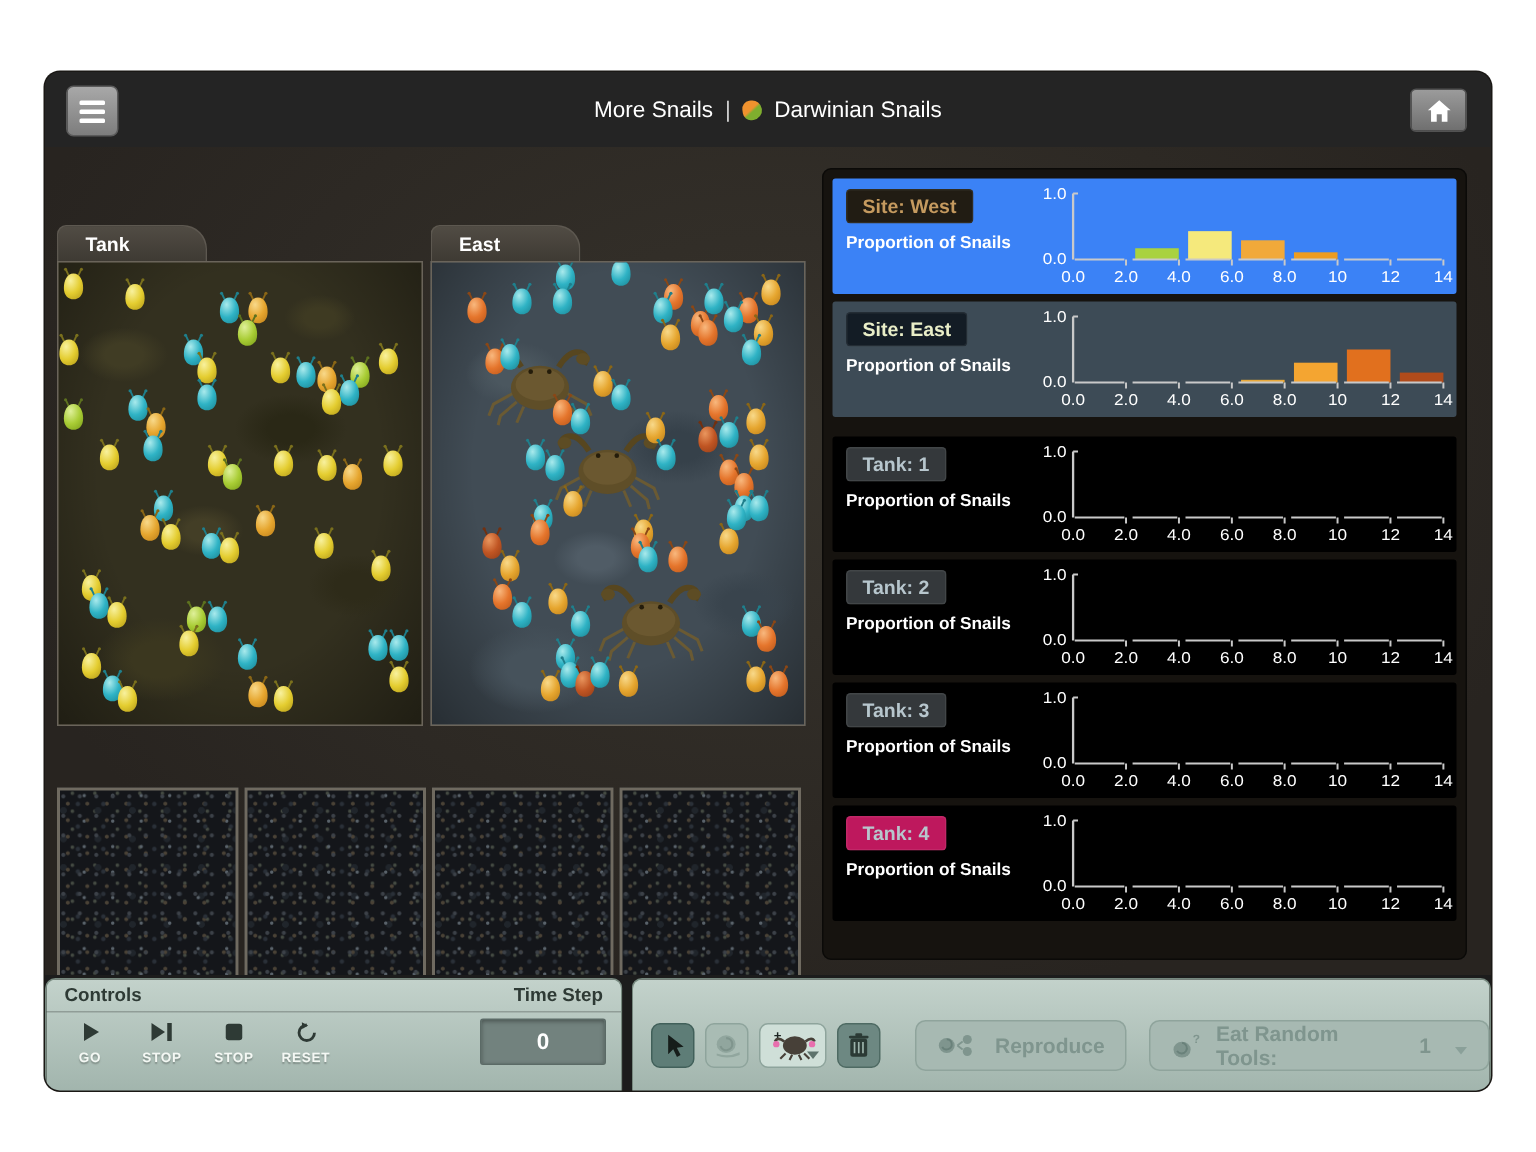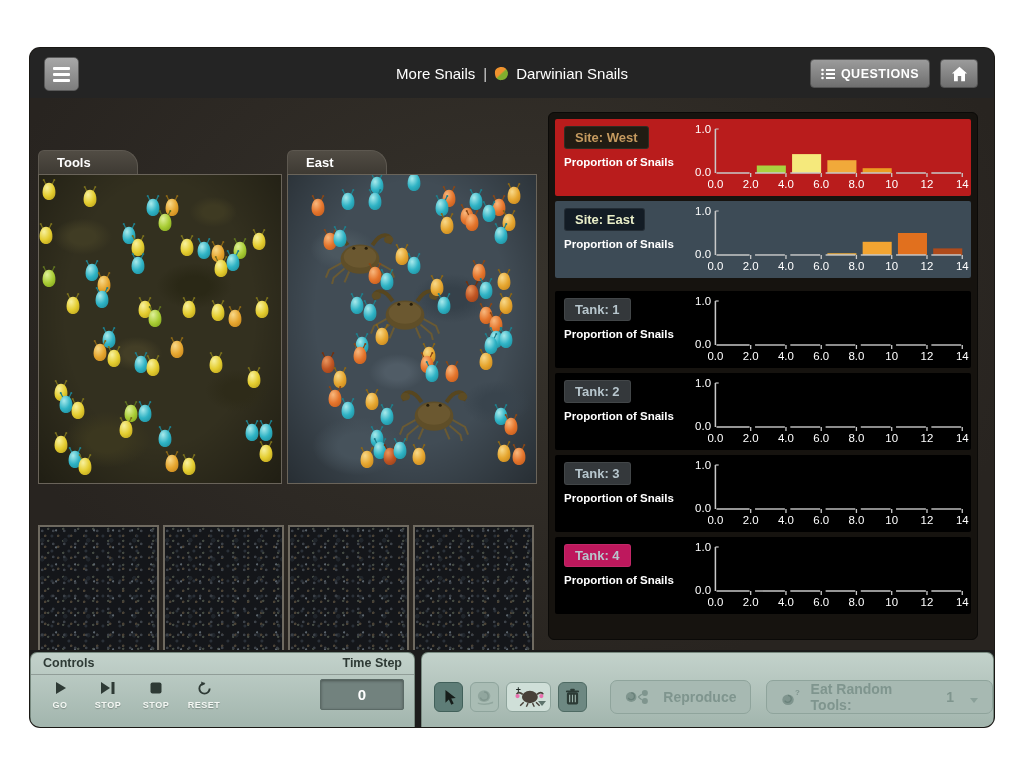--- a/index.html
+++ b/index.html
@@ -141,40 +141,29 @@
           <span></span>
           <span></span>
         </div>
     </div>
     <div class="titlewrap">
       <span>More Snails</span>
       <span class="title-sep">|</span>
       <span class="logo-snail"></span>
       <span>Darwinian Snails</span>
     </div>
-    <div class="q-btn">
-      <svg width="14" height="12" viewBox="0 0 14 12">
-        <circle cx="1.5" cy="2" r="1.3" fill="#fff"></circle>
-          <rect x="5" y="1" width="9" height="2" fill="#fff"></rect>
-        <circle cx="1.5" cy="6" r="1.3" fill="#fff"></circle>
-          <rect x="5" y="5" width="9" height="2" fill="#fff"></rect>
-        <circle cx="1.5" cy="10" r="1.3" fill="#fff"></circle>
-          <rect x="5" y="9" width="9" height="2" fill="#fff"></rect>
-      </svg>
-      <span>QUESTIONS</span>
-    </div>
     <div class="home-btn">
       <svg width="17" height="16" viewBox="0 0 20 19">
         <path d="M10,1 L19,9 L16.5,9 L16.5,18 L12,18 L12,12 L8,12 L8,18 L3.5,18 L3.5,9 L1,9 Z" fill="#fff"></path>
       </svg>
     </div>
   </div>
 
   <div class="main">
-    <div class="hab-tab tab-west">Tools</div>
+    <div class="hab-tab tab-west">Tank</div>
     <div class="hab-tab tab-east">East</div>
     <div class="hab hab-west-img" id="west-panel">
         <div class="snail" style="left: 4%; top: 6%;"><svg width="17" height="23" viewBox="0 0 18 24">
     <path d="M6.2,7.5 L3.6,2" stroke="#7a701d" stroke-width="1.3" fill="none"></path>
     <circle cx="3.4" cy="1.8" r="1.1" fill="#7a701d"></circle>
     <path d="M11.8,7.5 L14.4,2" stroke="#7a701d" stroke-width="1.3" fill="none"></path>
     <circle cx="14.6" cy="1.8" r="1.1" fill="#7a701d"></circle>
     <path d="M9,4.8 C13.6,4.8 15.8,9.8 15.8,15 C15.8,20.2 12.8,23 9,23 C5.2,23 2.2,20.2 2.2,15 C2.2,9.8 4.4,4.8 9,4.8 Z" fill="url(#sg-y)"></path>
   </svg></div>
         <div class="snail" style="left: 21%; top: 8%;"><svg width="17" height="23" viewBox="0 0 18 24">
@@ -1001,21 +990,21 @@
         <div class="tank-img" style="left: 8px;"></div>
         <div class="tank-tab" style="left: 21px;">Tank 1</div>
         <div class="tank-img" style="left: 133px;"></div>
         <div class="tank-tab" style="left: 146px;">Tank 2</div>
         <div class="tank-img" style="left: 258px;"></div>
         <div class="tank-tab" style="left: 271px;">Tank 3</div>
         <div class="tank-img" style="left: 383px;"></div>
         <div class="tank-tab" style="left: 396px;">Tank 4</div>
       </div>
     <div class="charts-box" id="charts">
-        <div class="chart-row" style="background: #b91c1c;">
+        <div class="chart-row" style="background: #3b82f6;">
           <div class="chart-head"><span class="chart-label" style="background: rgb(33, 28, 19); color: rgb(197, 154, 95);">Site: West</span><div class="chart-ylabel">Proportion of Snails</div></div>
           <svg class="chart-svg" width="100%" height="77" viewBox="0 0 260 77" preserveAspectRatio="none">
             <rect x="63.9" y="46.5" width="26.6" height="7.5" fill="#a9d23f"></rect>
             <rect x="96.2" y="35.1" width="26.6" height="18.9" fill="#f5e97c"></rect>
             <rect x="128.5" y="41.2" width="26.6" height="12.8" fill="#f1a93a"></rect>
             <rect x="160.8" y="49.2" width="26.6" height="4.8" fill="#ec9c22"></rect>
             <line x1="26" y1="10" x2="26" y2="54" stroke="#c9c9c9" stroke-width="1.4"></line>
             <line x1="26" y1="10" x2="29" y2="10" stroke="#c9c9c9" stroke-width="1.2"></line>
             <text x="22" y="14" text-anchor="end" font-size="10.5" fill="#fff">1.0</text>
             <text x="22" y="57" text-anchor="end" font-size="10.5" fill="#fff">0.0</text>

